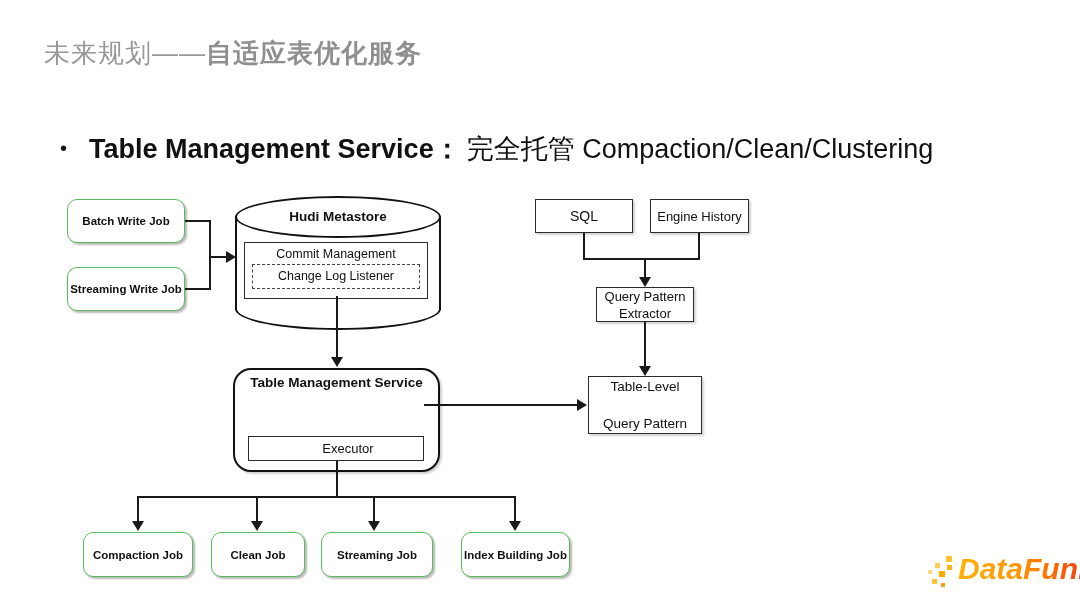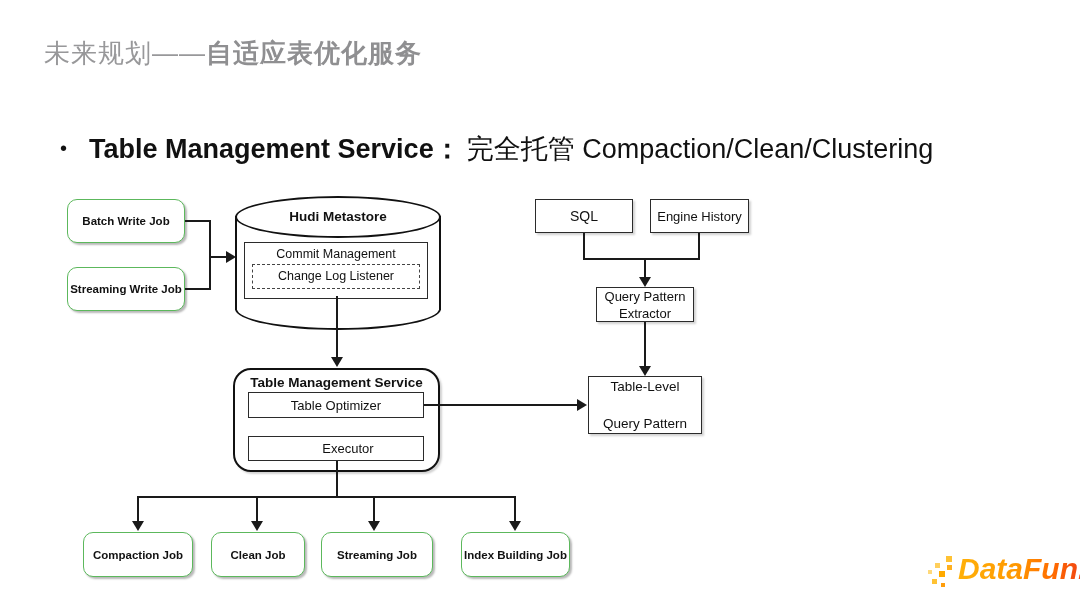--- a/index.html
+++ b/index.html
@@ -103,21 +103,20 @@
     <div class="ah ah-d" style="left:639px;top:366px;"></div>
 
     <div class="node pbox two-line" style="left:588px;top:376px;width:114px;height:58px;line-height:19px;font-size:13.5px;justify-content:space-between;">
       <span>Table-Level</span>
       <span>Query Pattern</span>
     </div>
 
     <div class="tms" style="left:233px;top:368px;width:207px;height:104px;">
       <div class="tms-title">Table Management Service</div>
     </div>
-    <div class="node pbox" style="left:248px;top:392px;width:176px;height:26px;box-shadow:none;">Table Optimizer</div>
     <div class="node pbox" style="left:248px;top:436px;width:176px;height:25px;box-shadow:none;padding-left:24px;">Executor</div>
 
     <div class="ln" style="left:424px;top:404px;width:154px;height:2px;"></div>
     <div class="ah ah-r" style="left:577px;top:399px;"></div>
 
     <div class="ln" style="left:336px;top:461px;width:2px;height:36px;"></div>
     <div class="ln" style="left:137px;top:496px;width:379px;height:2px;"></div>
     <div class="ln" style="left:137px;top:496px;width:2px;height:26px;"></div>
     <div class="ah ah-d" style="left:132px;top:521px;"></div>
     <div class="ln" style="left:256px;top:496px;width:2px;height:26px;"></div>

